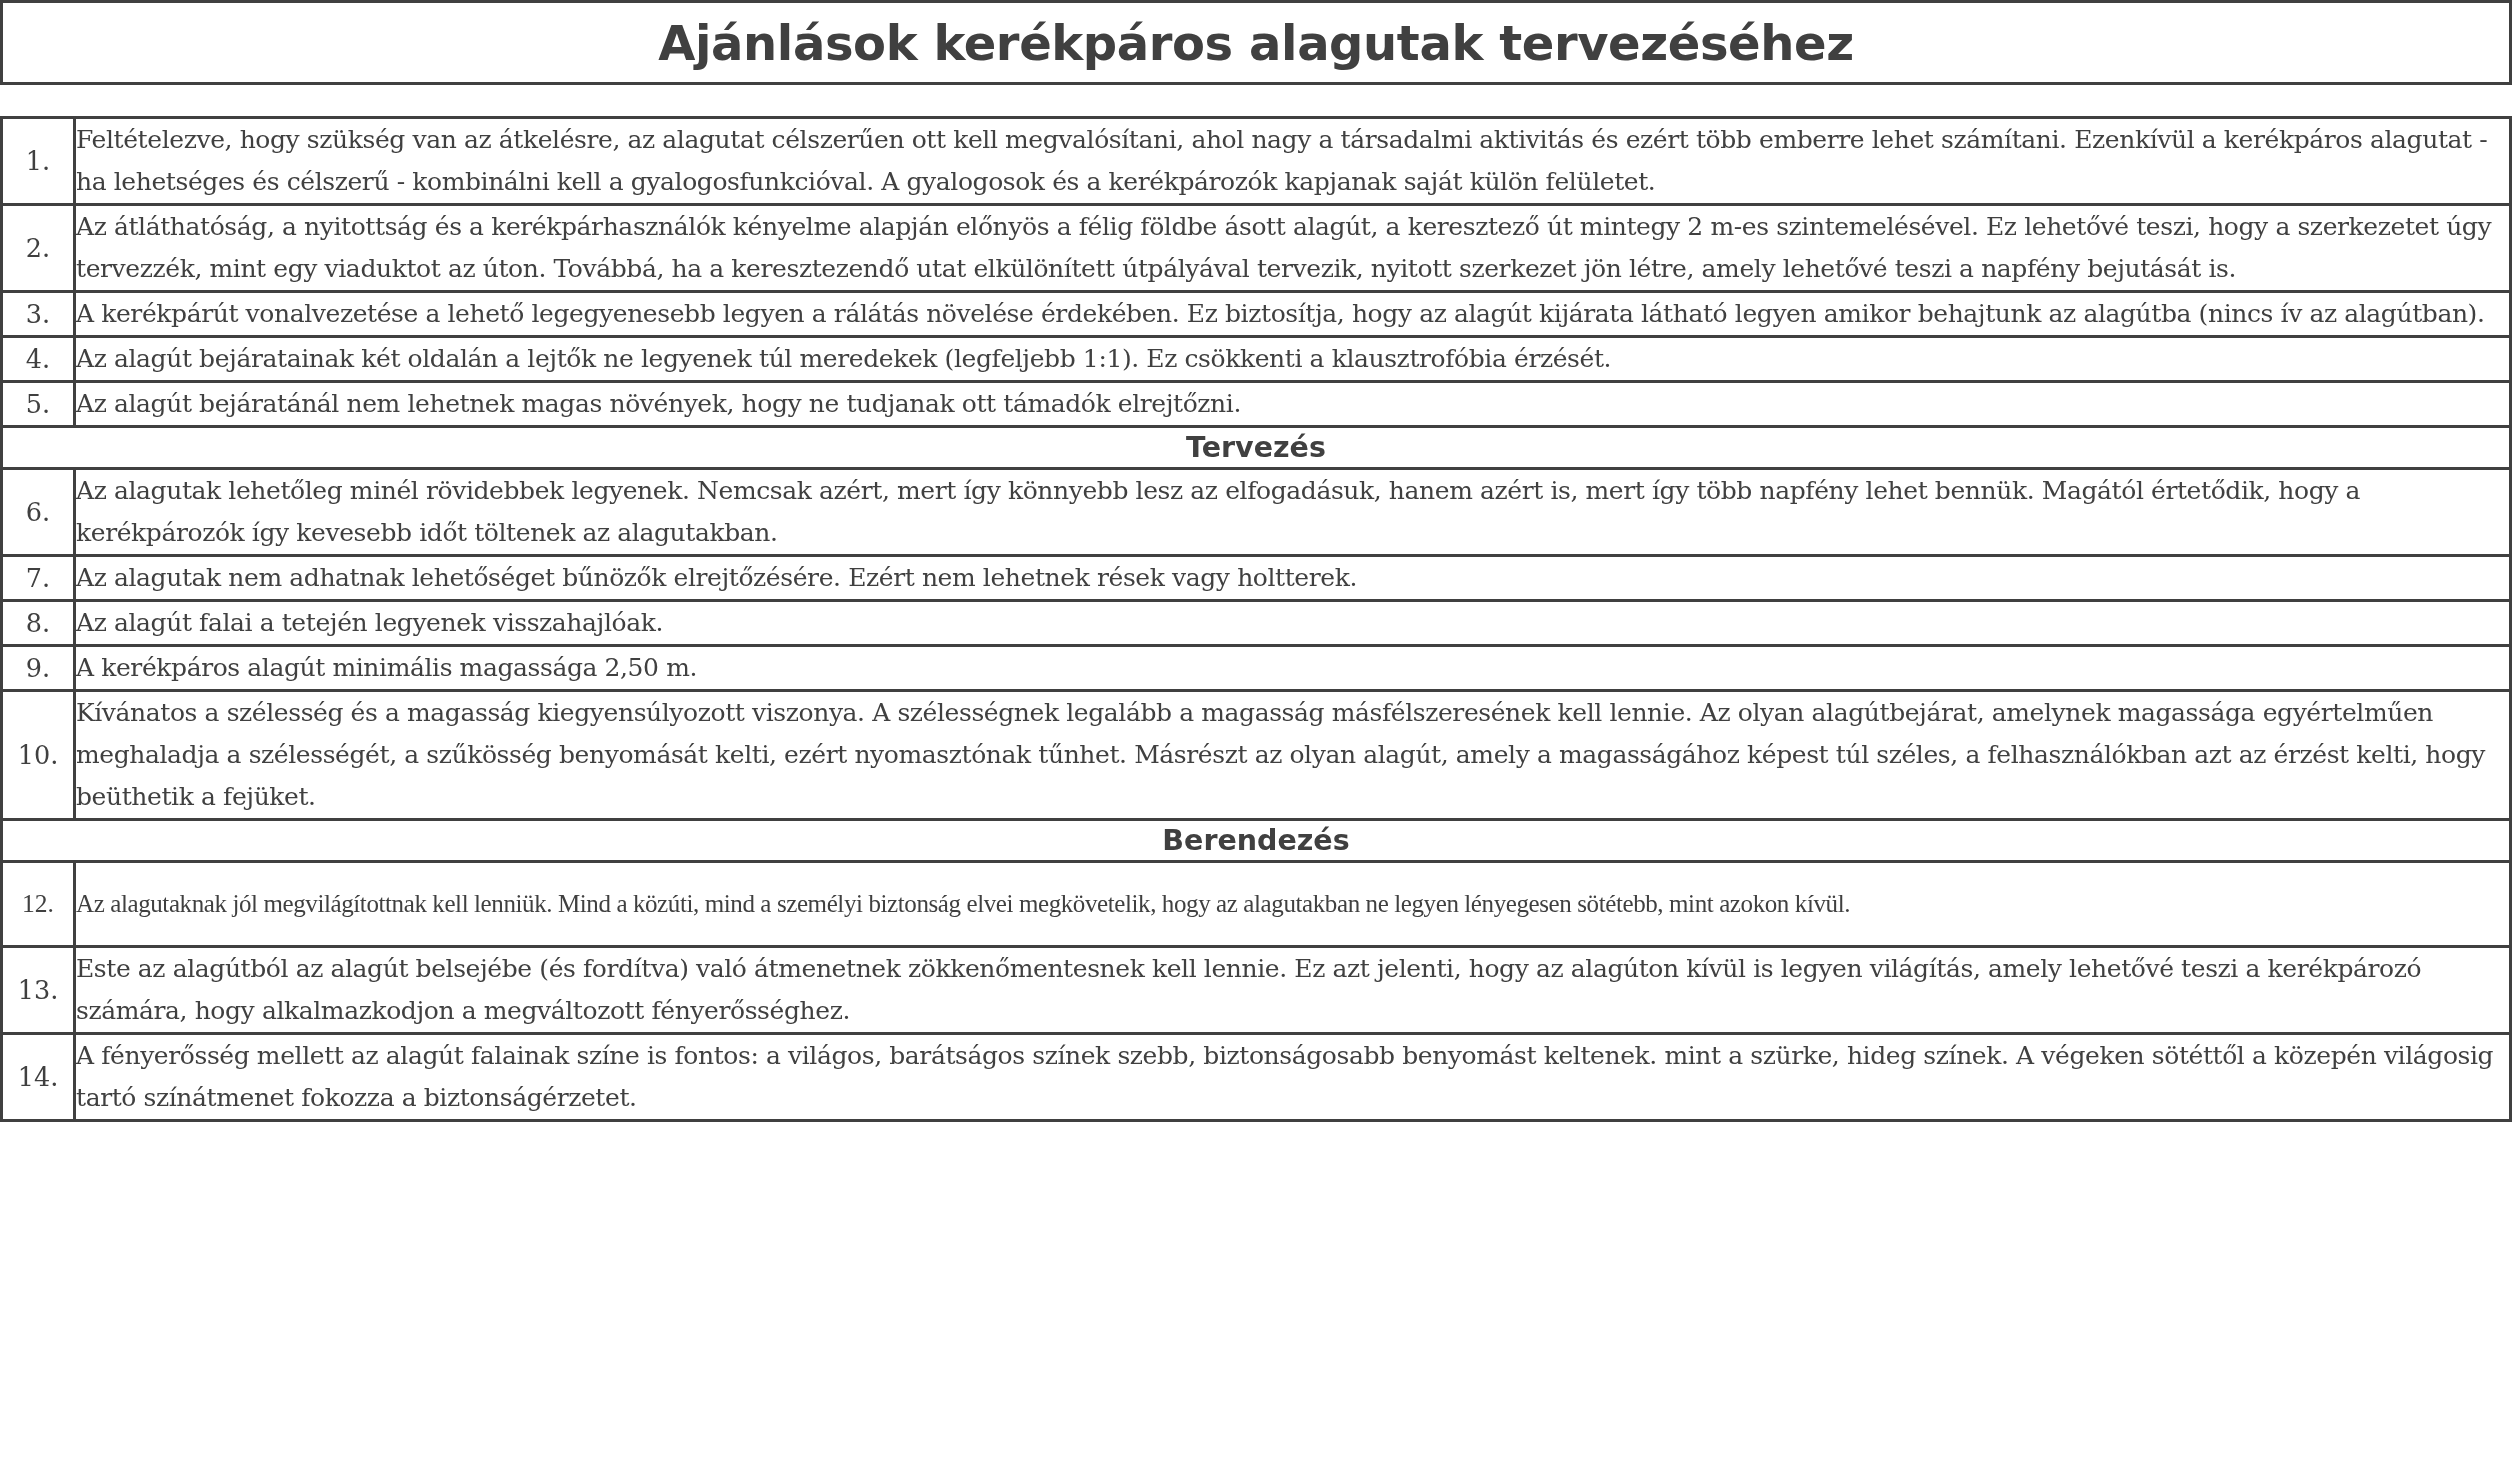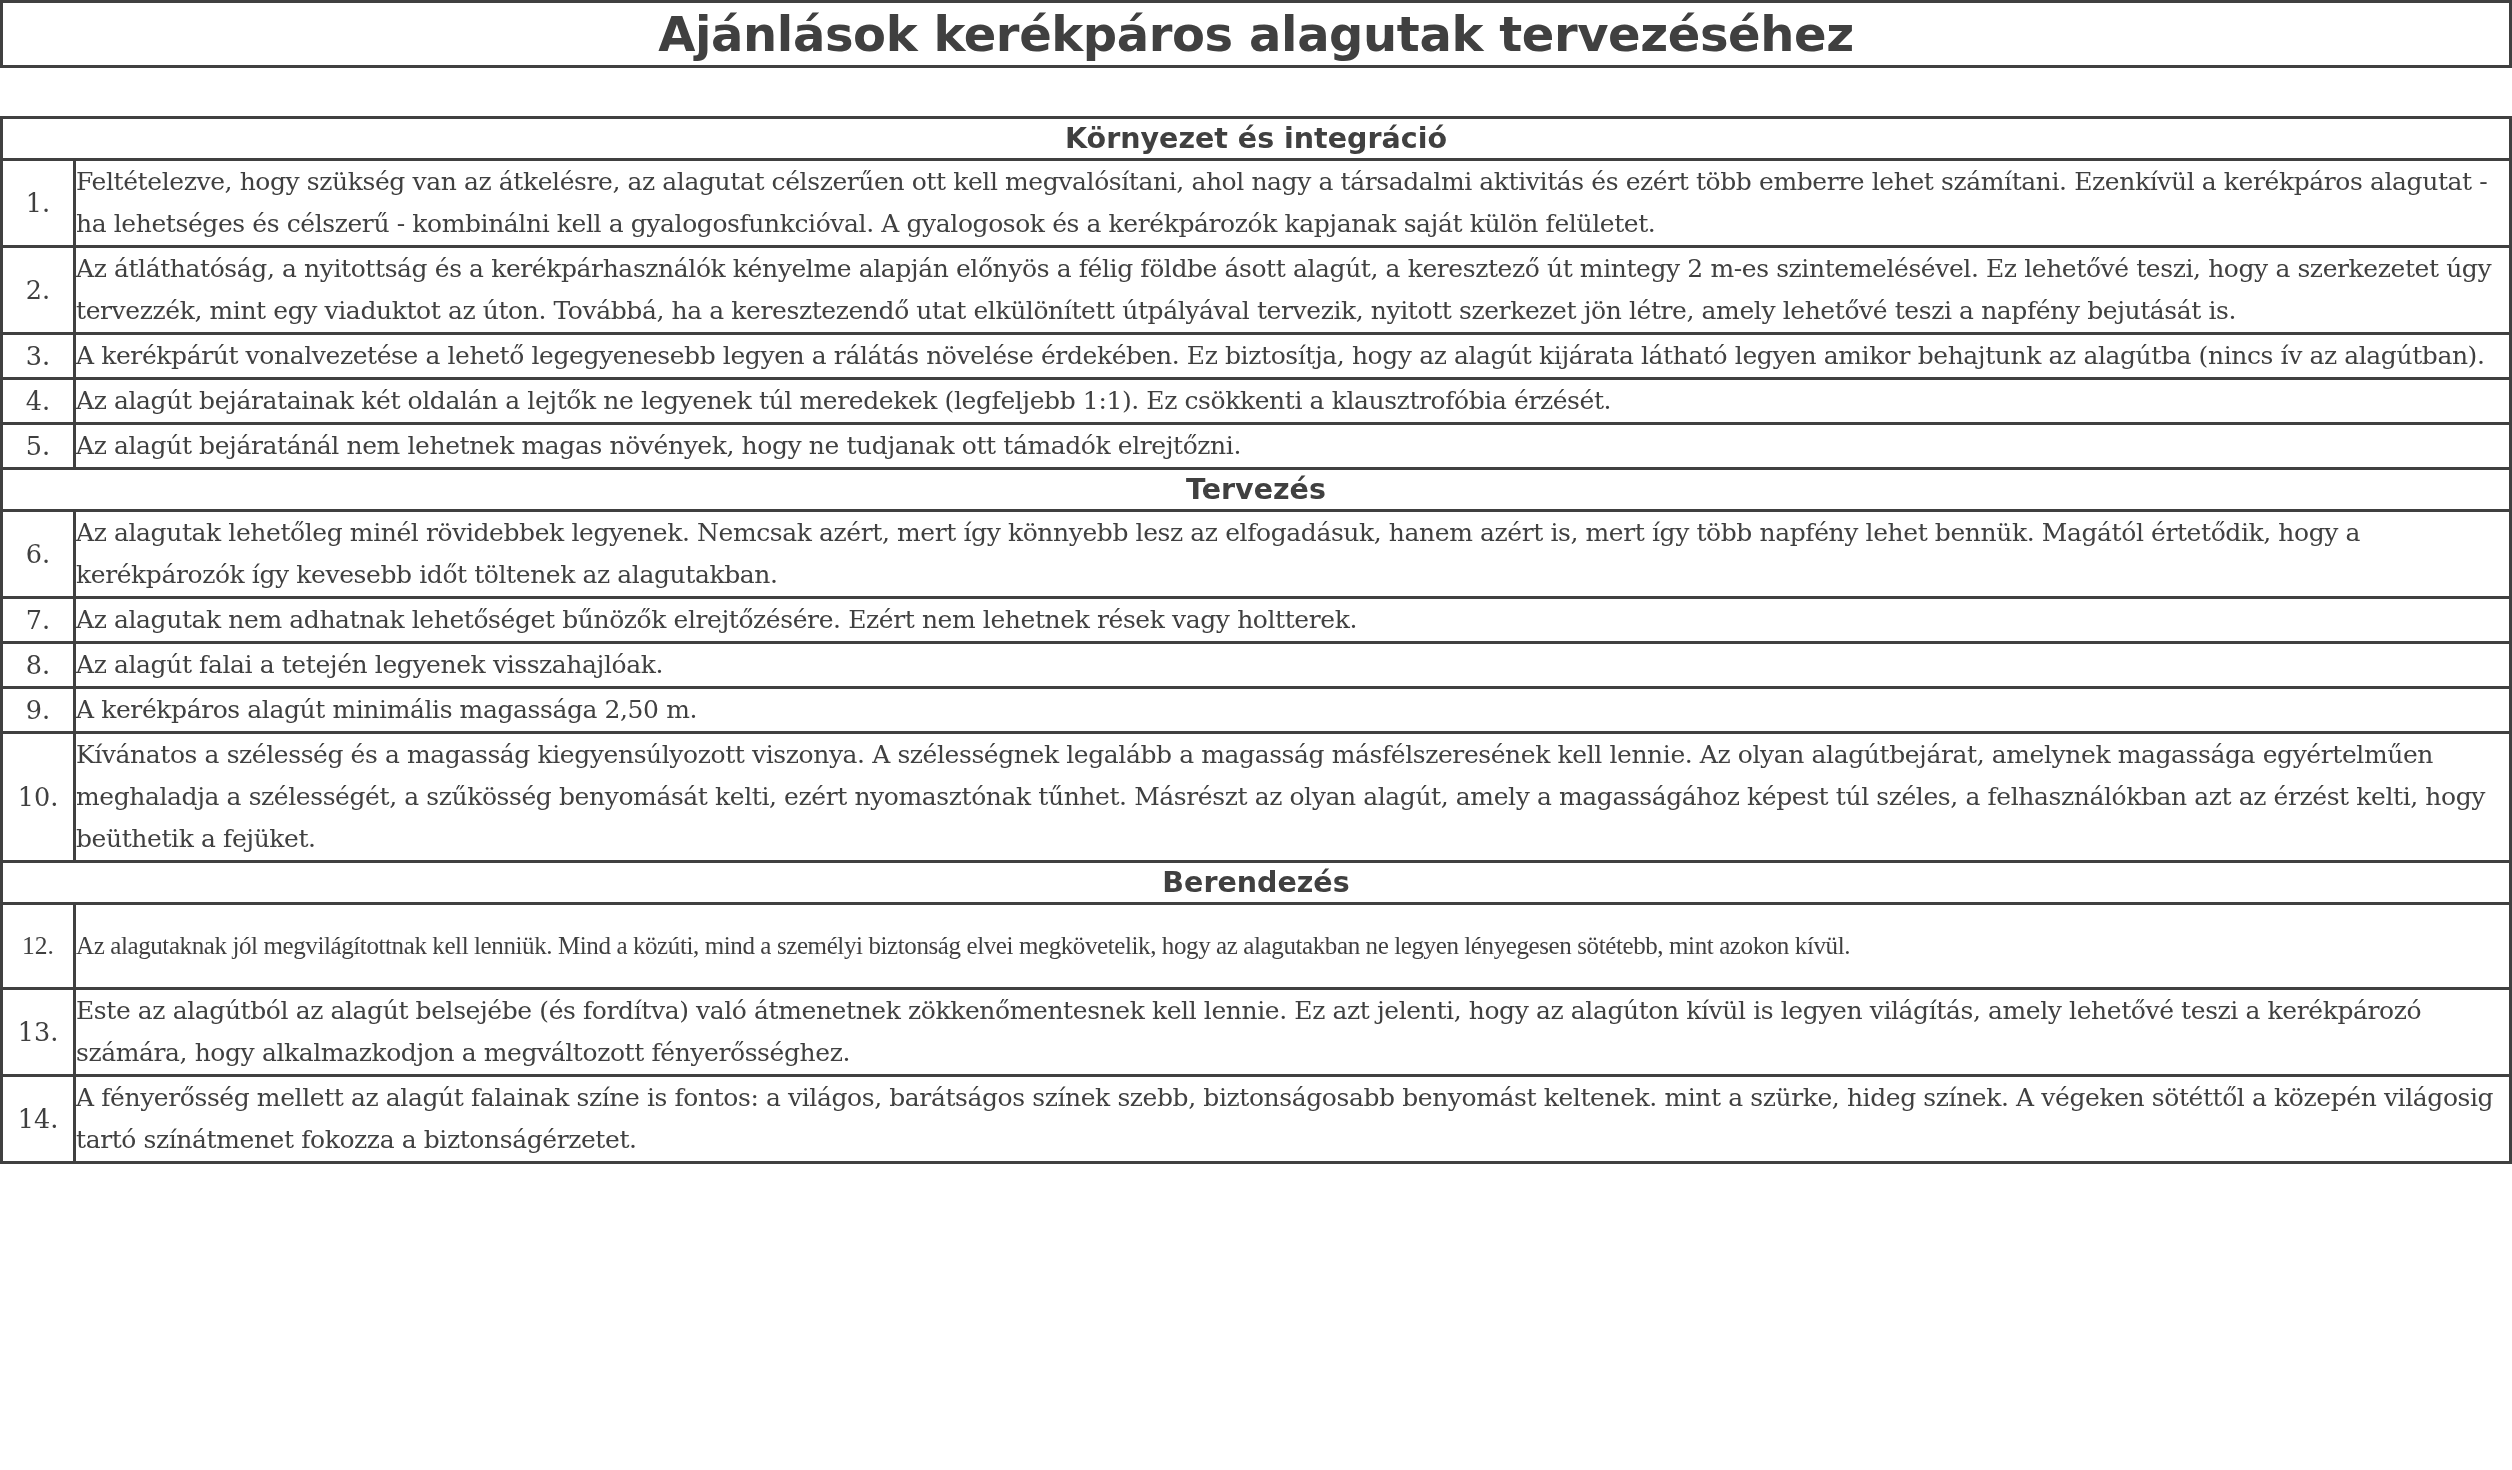--- a/index.html
+++ b/index.html
@@ -1,18 +1,18 @@
 <!DOCTYPE html>
 <html style="font-size:12px"><head>
 <meta charset="utf-8">
 <style>
   html, body { margin: 0; padding: 0; background: #ffffff; }
   body { width: 2512px; height: 1470px; overflow: hidden; position: relative; color: #404040; }
   .title-box {
-    position: absolute; left: 0; top: 0; width: 2512px; height: 68px;
+    position: absolute; left: 0; top: 0; width: 2512px; height: 85px;
     box-sizing: border-box; border: 3px solid #404040; border-right-width: 3.7px;
     display: flex; align-items: center; justify-content: center;
   }
   .title-text {
     font-family: "DejaVu Sans", sans-serif; font-weight: bold; font-size: 48px;
     color: #404040; letter-spacing: -0.4px; line-height: 1;
   }
   table.recs {
     position: absolute; left: 0; top: 116px; width: 2512px;
     border-collapse: collapse; table-layout: fixed;
@@ -43,23 +43,20 @@
 <div class="title-box">
   <div class="title-text">Ajánlások kerékpáros alagutak tervezéséhez</div>
 </div>
 
 <table class="recs">
   <colgroup>
       <col style="width:73px">
       <col>
     </colgroup>
   <tbody>
-    <tr>
-      <td class="sec" colspan="2">Környezet és integráció</td>
-    </tr>
     <tr>
       <td class="num">1.</td>
       <td class="txt">Feltételezve, hogy szükség van az átkelésre, az alagutat célszerűen ott kell megvalósítani, ahol nagy a társadalmi aktivitás és ezért több emberre lehet számítani. Ezenkívül a kerékpáros alagutat - ha lehetséges és célszerű - kombinálni kell a gyalogosfunkcióval. A gyalogosok és a kerékpározók kapjanak saját külön felületet.</td>
     </tr>
     <tr>
       <td class="num">2.</td>
       <td class="txt">Az átláthatóság, a nyitottság és a kerékpárhasználók kényelme alapján előnyös a félig földbe ásott alagút, a keresztező út mintegy 2 m-es szintemelésével. Ez lehetővé teszi, hogy a szerkezetet úgy tervezzék, mint egy viaduktot az úton. Továbbá, ha a keresztezendő utat elkülönített útpályával tervezik, nyitott szerkezet jön létre, amely lehetővé teszi a napfény bejutását is.</td>
     </tr>
     <tr>
       <td class="num">3.</td>

